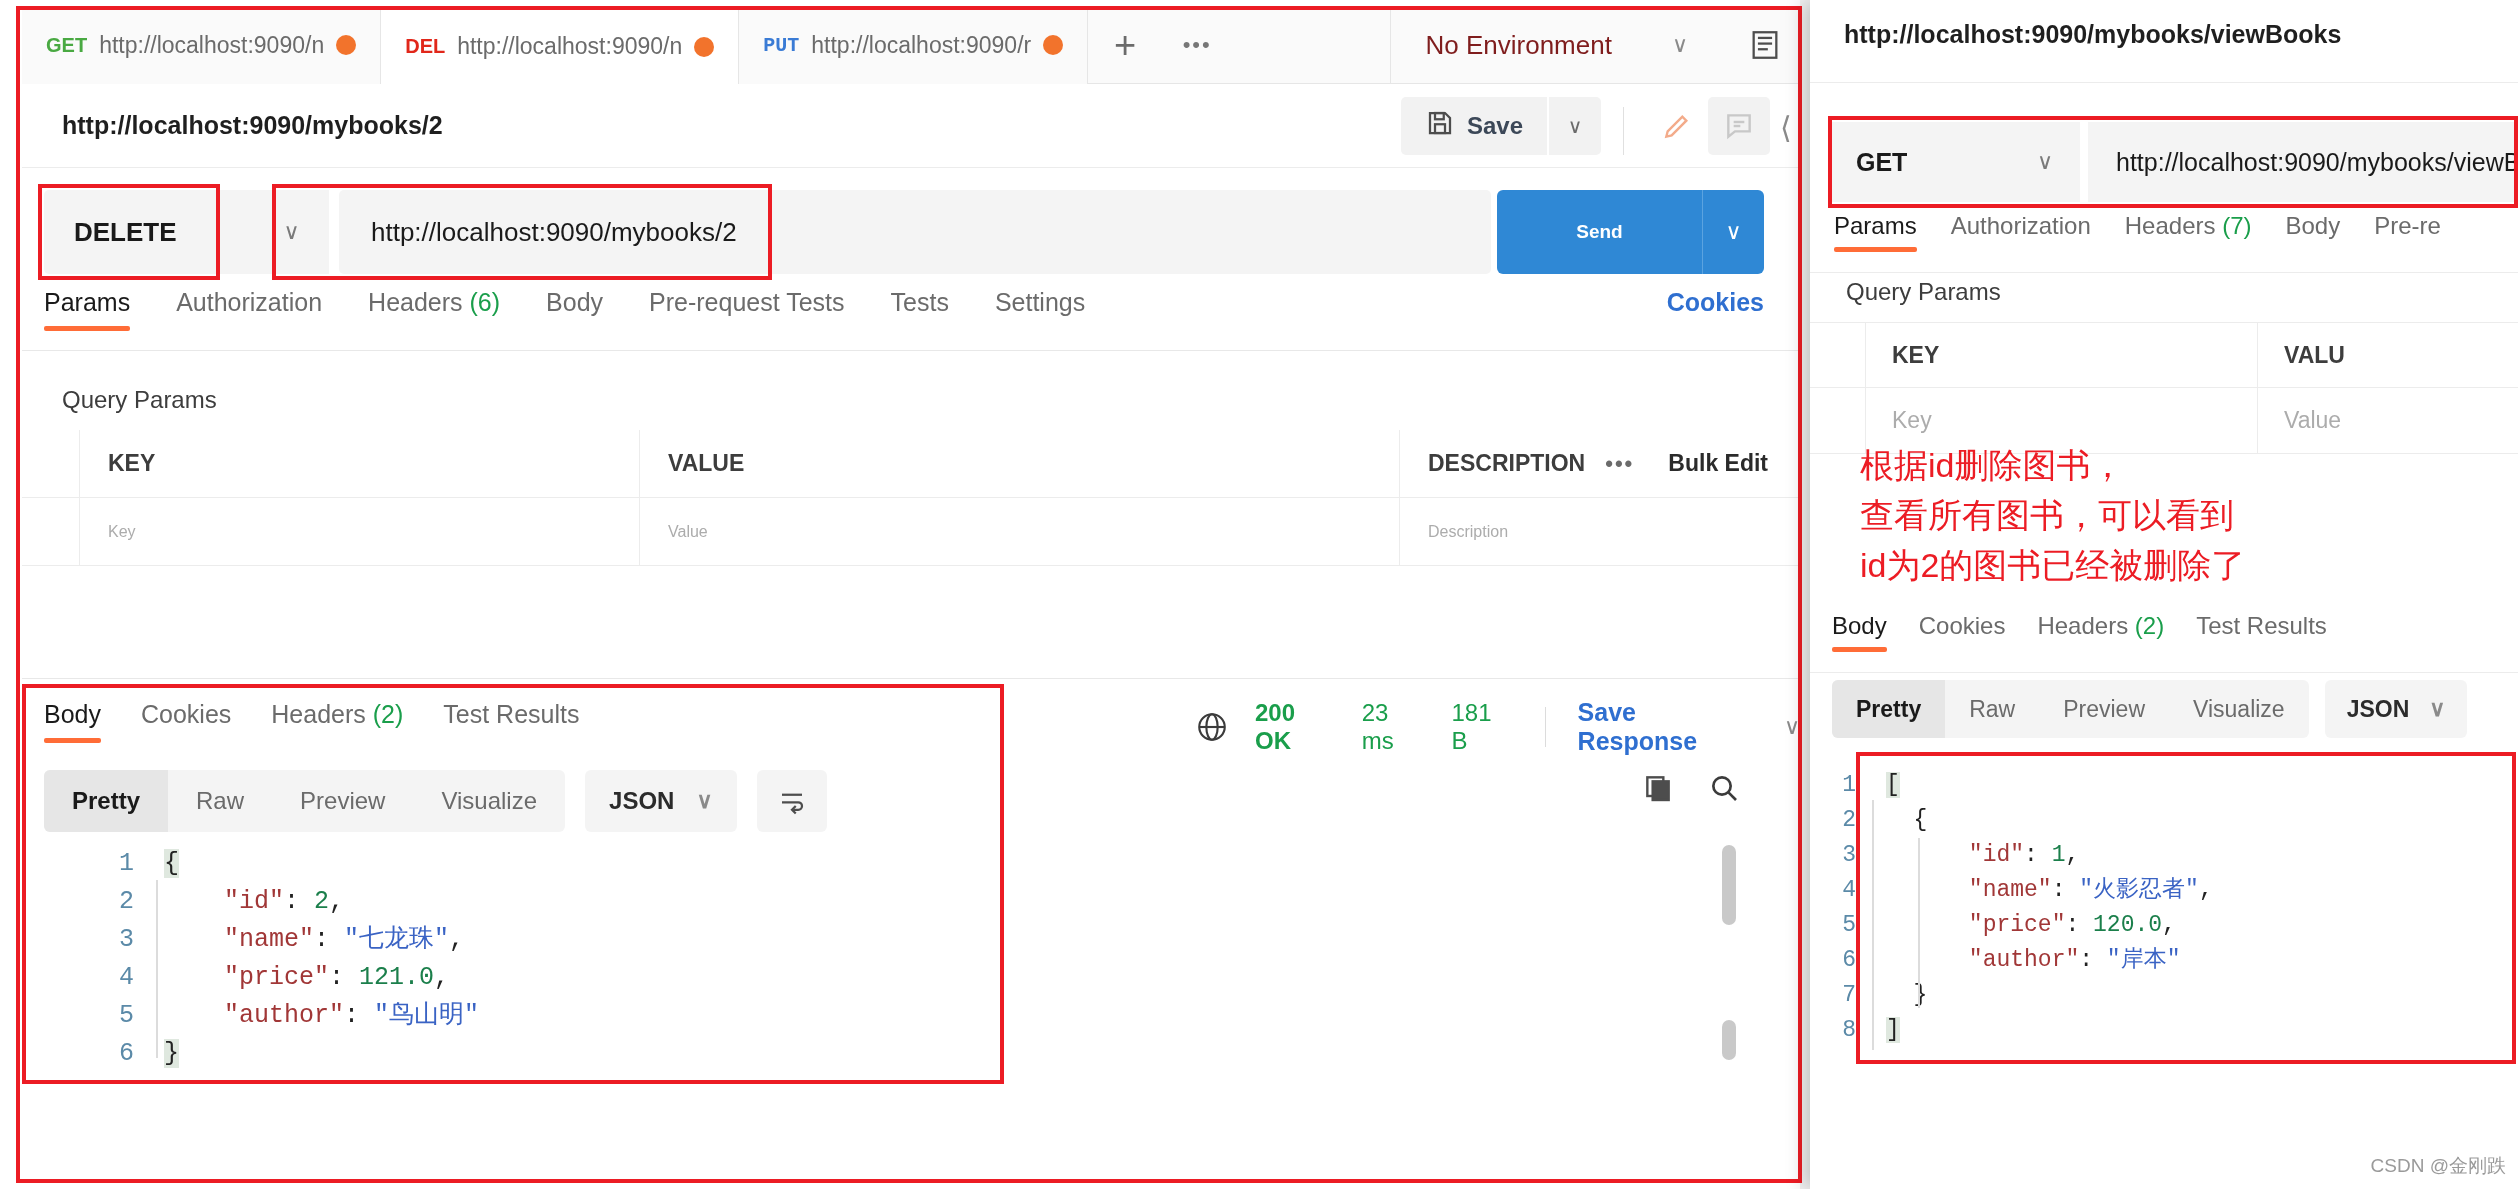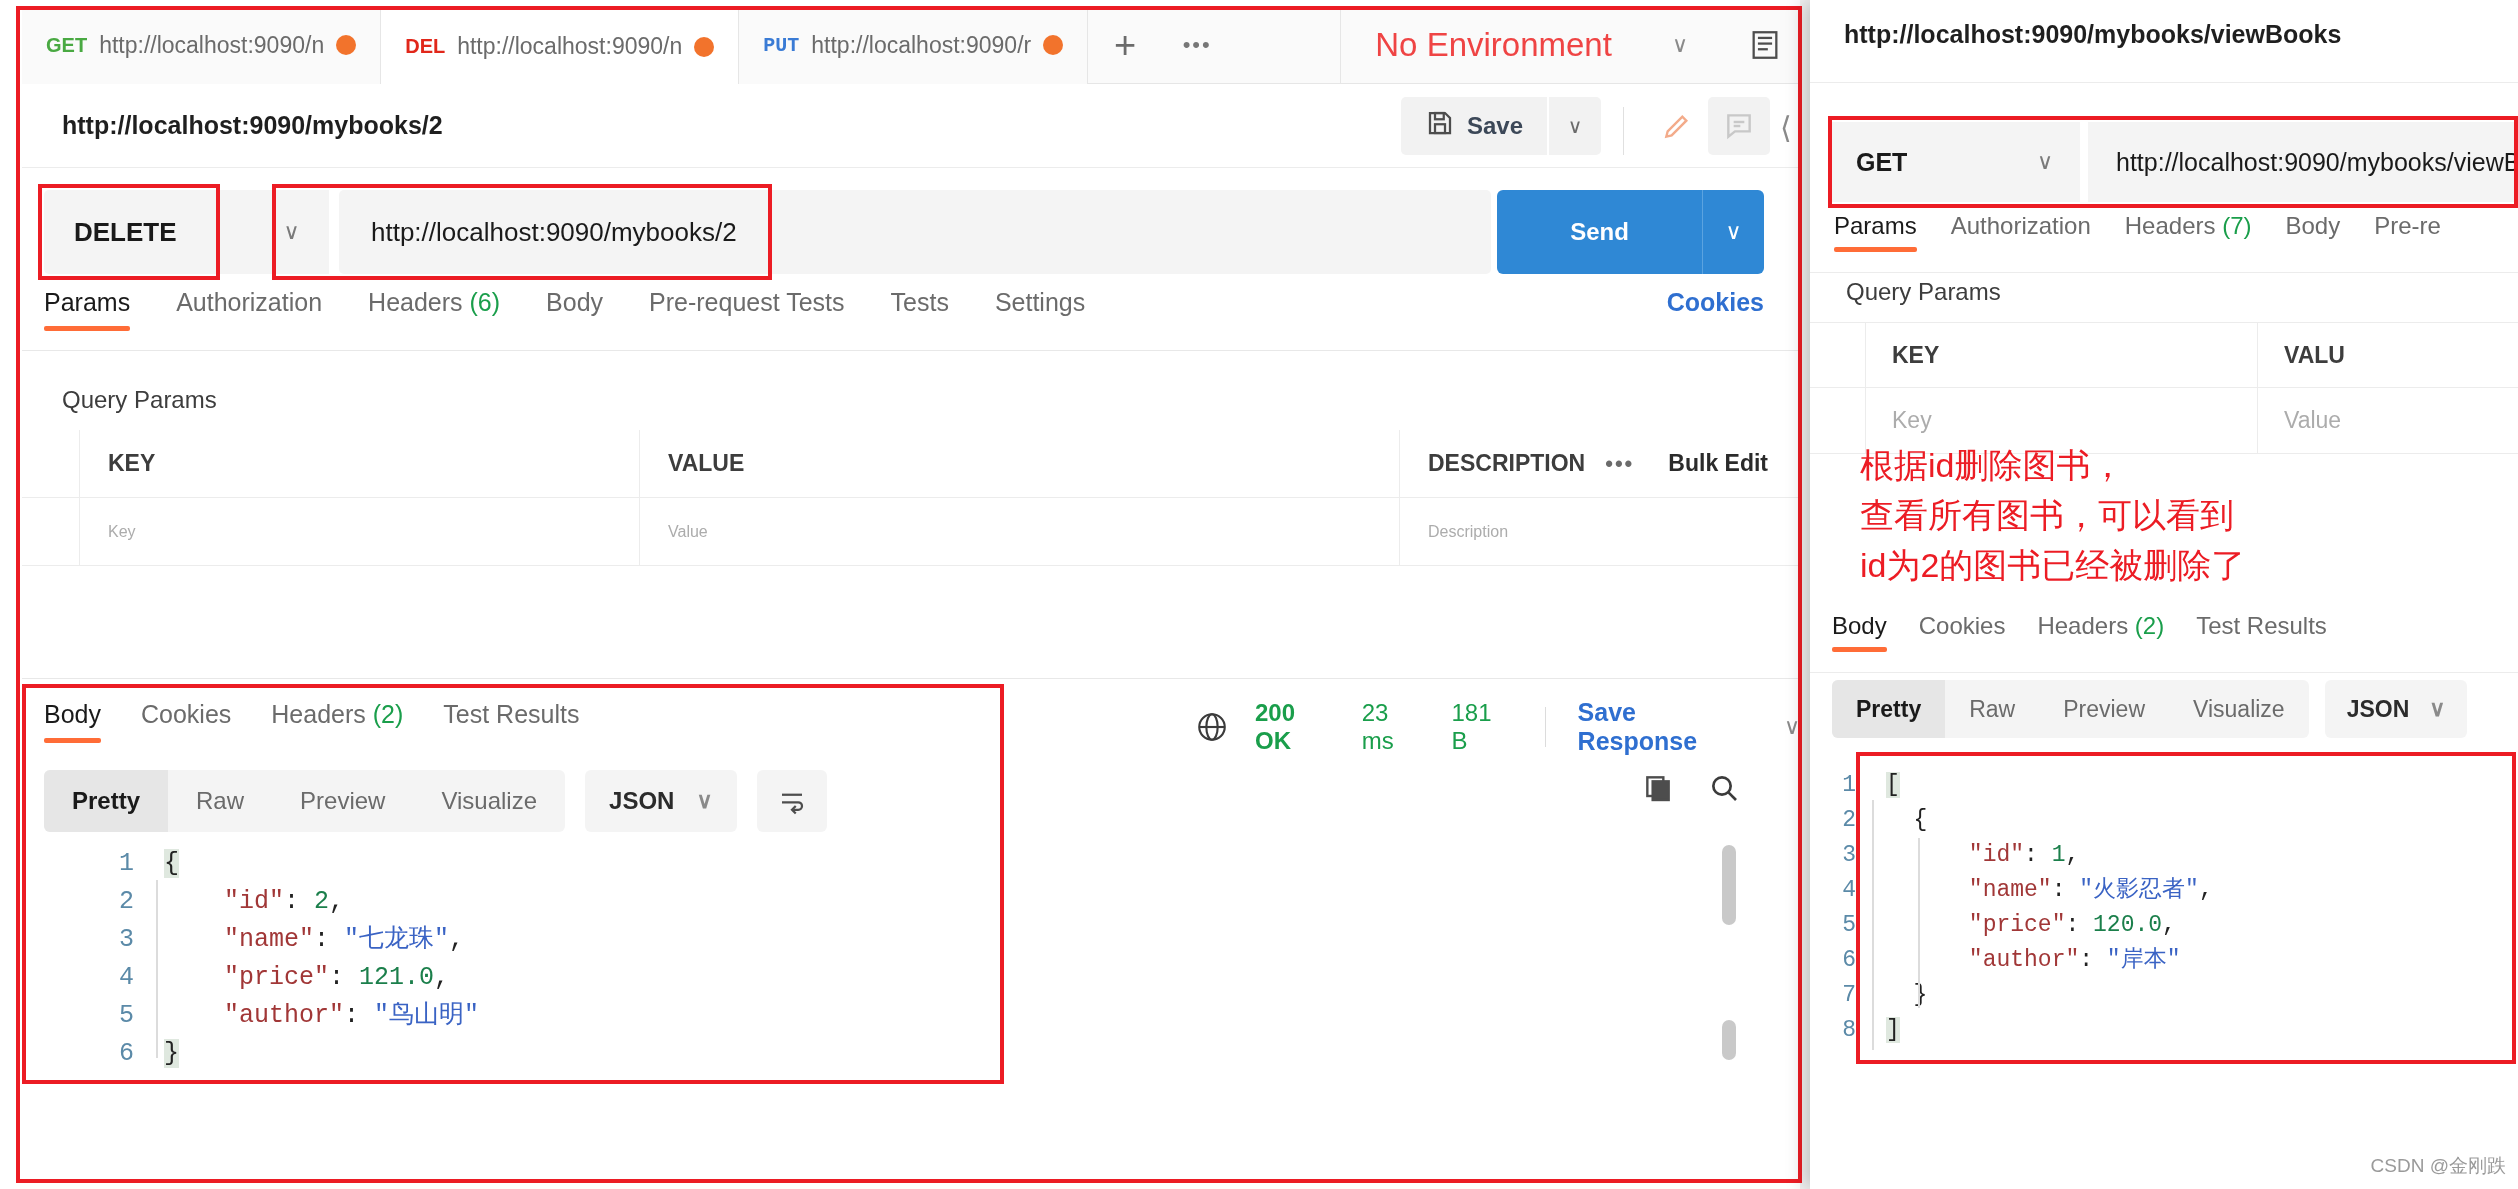--- a/index.html
+++ b/index.html
@@ -43,21 +43,21 @@
     width: 74px; height: 78px; color: #6b6b6b; font-size: 38px; font-weight: 300;
   }
   .tab-dots {
     display: flex; align-items: center; justify-content: center;
     width: 70px; height: 78px; color: #777; font-size: 22px; letter-spacing: 2px;
   }
   .env-wrap {
     margin-left: auto; display: flex; align-items: center; height: 78px;
     border-left: 1px solid #e6e6e6; padding: 0 18px 0 34px; gap: 60px;
   }
-  .env-sel { font-size: 33px; color: #ef4444; white-space: nowrap; }
+  .env-sel { font-size: 26px; color: #7f1d1d; white-space: nowrap; }
   .chev { color: #8a8a8a; font-size: 22px; }
   .eye-ic { width: 34px; height: 34px; color:#4d4d4d; }
 
   
   .req-title-row {
     position: absolute; left: 22px; top: 84px; width: 1778px; height: 84px;
     display: flex; align-items: center; background: #fff;
     border-bottom: 1px solid #ececec;
   }
   .req-title { margin-left: 40px; font-size: 25px; font-weight: bold; color: #1f1f1f; }
@@ -94,21 +94,21 @@
     width: 75px; background: #f4f4f4; display: flex; align-items: center;
     justify-content: center; color: #7a7a7a; font-size: 22px;
   }
   .url-input {
     flex: 1; background: #f4f4f4; display: flex; align-items: center;
     padding-left: 32px; font-size: 26px; color: #1a1a1a; margin-left: 10px;
     border-radius: 5px;
   }
   .send-btn {
     width: 205px; background: #2f88d5; color: #fff; display: flex;
-    align-items: center; justify-content: center; font-size: 24px; font-weight: bold;
+    align-items: center; justify-content: center; font-size: 19px; font-weight: bold;
     border-radius: 6px 0 0 6px; margin-left: 6px;
   }
   .send-caret {
     width: 62px; background: #2f88d5; color: #fff; display: flex;
     align-items: center; justify-content: center; font-size: 22px;
     border-left: 1px solid #5ba3e0; border-radius: 0 6px 6px 0;
   }
 
   
   .req-tabs {

